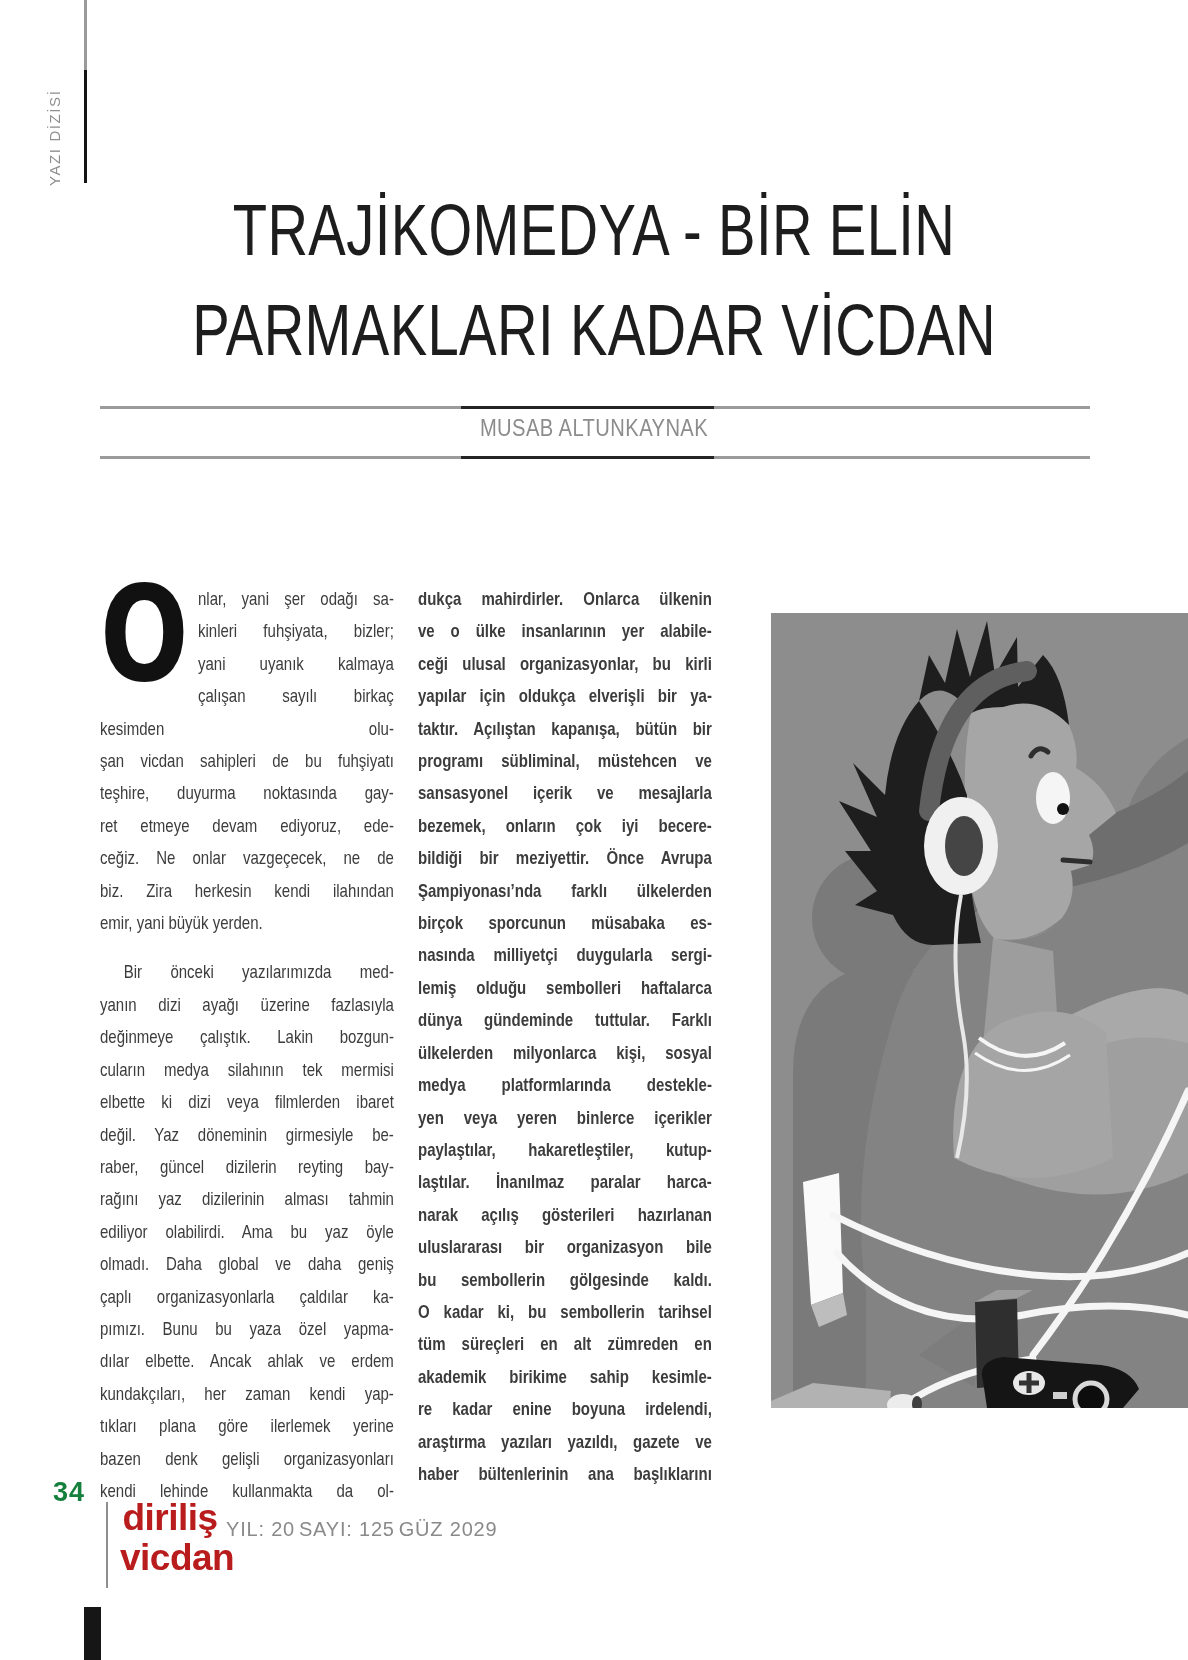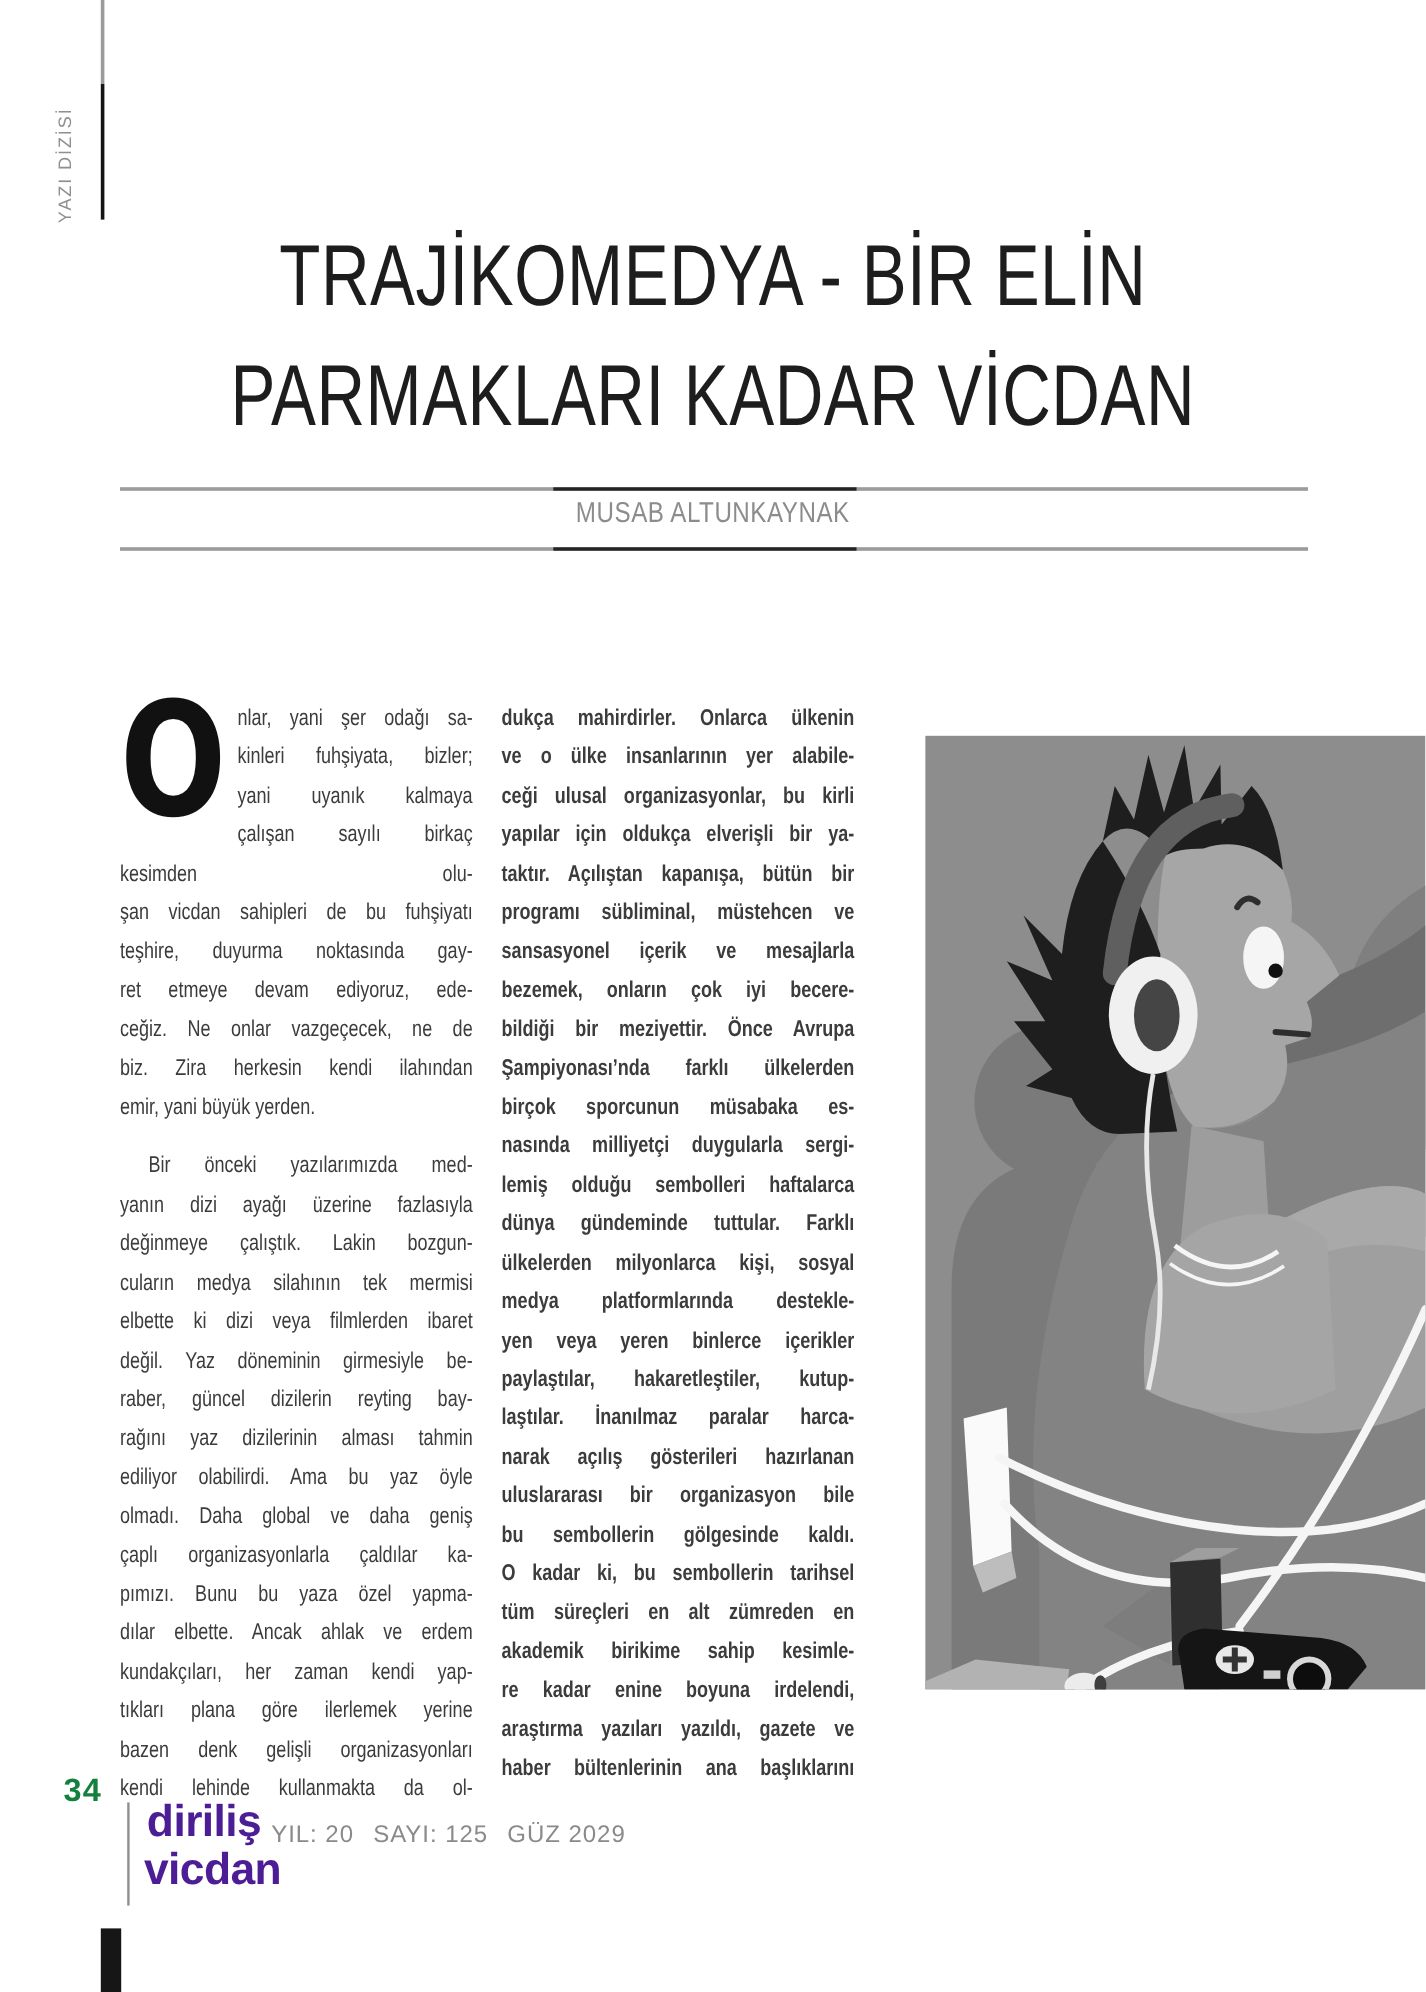--- a/index.html
+++ b/index.html
@@ -47,24 +47,24 @@
     font-size:132px;line-height:97px;height:97px;width:112px;
     color:#111;margin:3px 12px 0 0;text-align:left;
   }
   
   .illustration{position:absolute;left:771px;top:613px;width:417px;height:795px;}
   
   .page-number{position:absolute;left:53px;top:1477px;font-size:27px;font-weight:bold;color:#15803d;letter-spacing:1px;}
   .footer-divider{position:absolute;left:106px;top:1502px;width:2px;height:86px;background:#8f8f8f;}
   .logo{
     position:absolute;left:120px;top:1498px;width:100px;text-align:center;
-    font-size:37px;font-weight:bold;color:#4c1d95;line-height:40px;letter-spacing:-0.5px;
+    font-size:37px;font-weight:bold;color:#b91c1c;line-height:40px;letter-spacing:-0.5px;
   }
   .issue-info{
-    position:absolute;left:226px;top:1518px;display:flex;gap:16px;
+    position:absolute;left:226px;top:1518px;display:flex;gap:4px;
     font-size:20px;color:#8a8a8a;letter-spacing:0.8px;white-space:nowrap;
   }
   .bottom-bar{position:absolute;left:84px;top:1607px;width:17px;height:53px;background:#161616;}
 </style>
 </head>
 <body>
 
 <div class="edge-rule-top"></div>
 <div class="edge-rule-bottom"></div>
 <div class="kicker">YAZI DİZİSİ</div>

